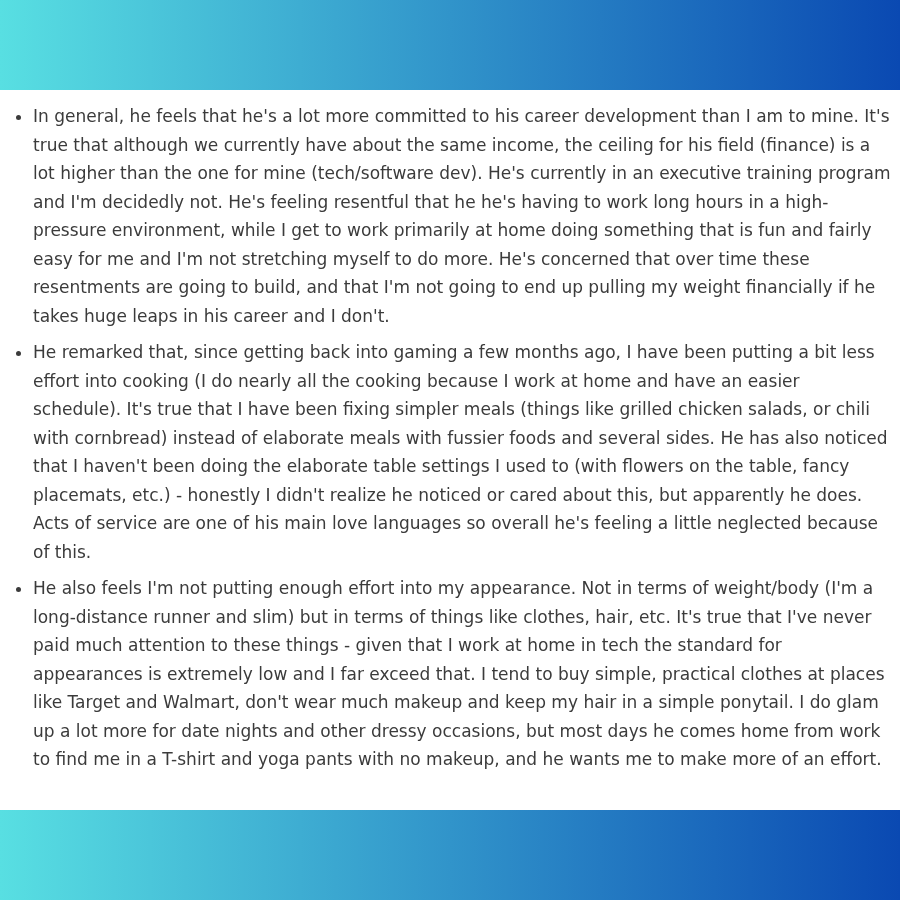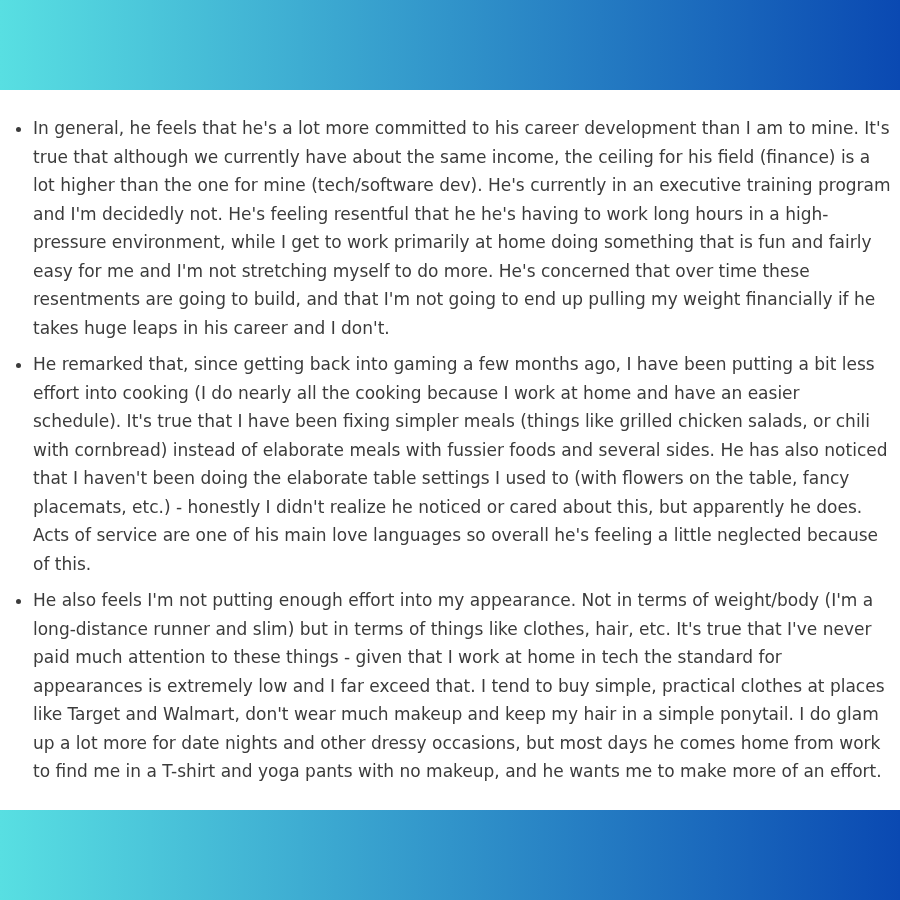--- a/index.html
+++ b/index.html
@@ -17,21 +17,21 @@
     flex-direction: column;
   }
   .band {
     height: 90px;
     flex: 0 0 90px;
     width: 100%;
   }
   .content {
     flex: 1 1 auto;
     background: #ffffff;
-    padding: 24px 8px 0 16px;
+    padding: 12px 8px 0 16px;
     overflow: hidden;
   }
   ul.bullet-list {
     margin: 0;
     padding-left: 16px;
     list-style: disc outside;
   }
   ul.bullet-list li {
     font-size: 17px;
     line-height: 28.5px;

